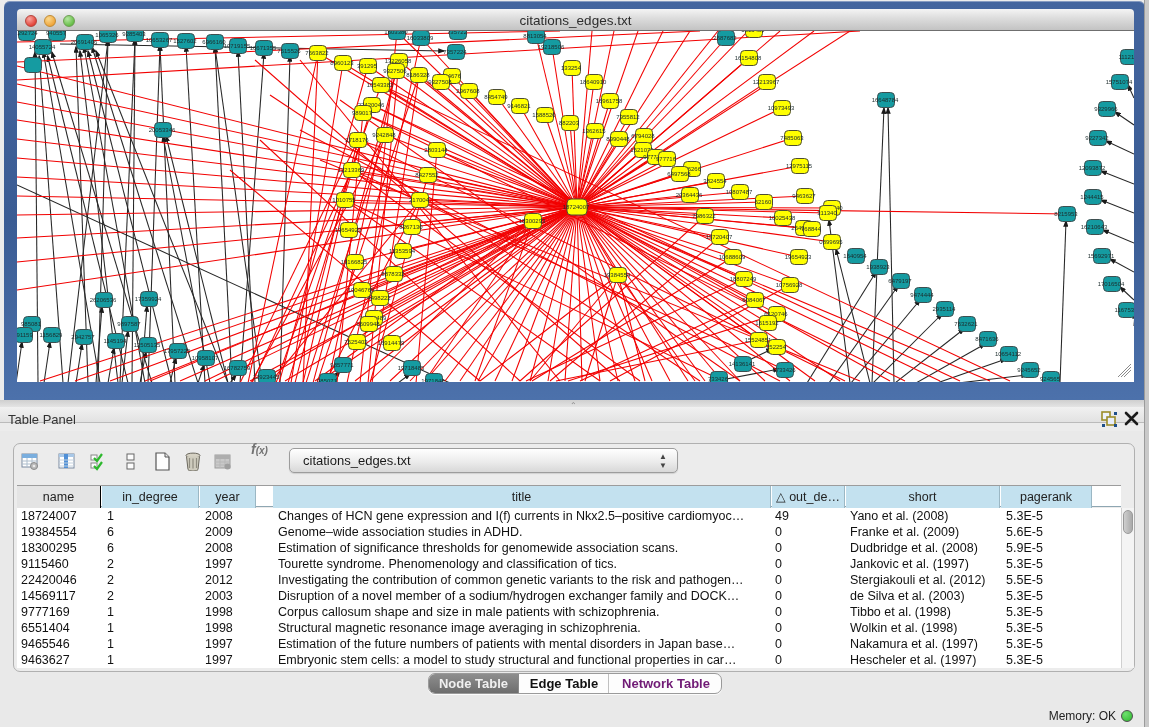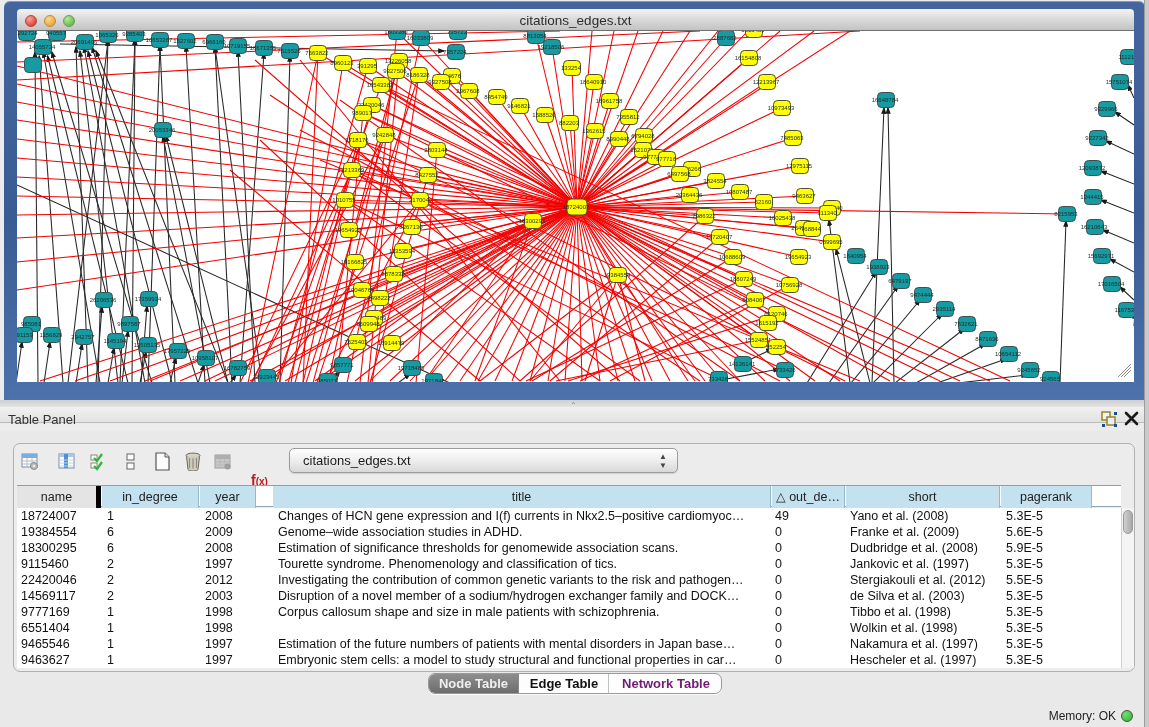--- a/index.html
+++ b/index.html
@@ -675,27 +675,27 @@
     <ellipse cx="9" cy="3.5" rx="7" ry="2.4" fill="#d6d2c4" stroke="#6b685e"></ellipse>
     <path d="M2.5,4.5 L4,17.5 a5,1.6 0 0 0 10,0 L15.5,4.5" fill="#cfccbe" stroke="#6b685e"></path>
     <path d="M5.5,6 v10 M9,6.5 v10 M12.5,6 v10" stroke="#8f8c80" stroke-width="1.2"></path>
   </svg>
 <svg class="icon" style="left:214px" width="19" height="19" viewBox="0 0 19 19">
     <rect x="1" y="3" width="15" height="13" fill="#c9c9c9" stroke="#9b9b9b"></rect>
     <rect x="1" y="3" width="15" height="4" fill="#aeaeae"></rect>
     <path d="M1,10 h15 M1,13 h15 M6,7 v9 M11,7 v9" stroke="#b7b7b7"></path>
     <circle cx="13.5" cy="14.5" r="3" fill="#9f9f9f"></circle>
   </svg>
-<div class="abs" style="left:251px;top:472px;font-size:14px;font-weight:bold;color:#b91c1c">f<span style="font-size:10px">(x)</span></div>
+<div class="abs" style="left:251px;top:441px;font-size:14px;font-style:italic;font-weight:bold;color:#737373">f<span style="font-size:10px">(x)</span></div>
 <div id="combo">
     <span class="t">citations_edges.txt</span>
     <div class="ar">▲<br>▼</div>
   </div>
 <div id="thead">
-  <div class="hc" style="left:0;width:84px;background:#e4e4e4;border-right:5px solid #000000">name</div>
+  <div class="hc" style="left:0;width:84px;background:#e4e4e4;border-right:1px solid #000000">name</div>
   <div class="hc" style="left:85px;width:97px">in_degree</div>
   <div class="hc" style="left:183px;width:56px">year</div>
   <div class="hc" style="left:256px;width:498px">title</div>
   <div class="hc" style="left:755px;width:73px">△ out_de…</div>
   <div class="hc" style="left:829px;width:154px">short</div>
   <div class="hc" style="left:984px;width:91px">pagerank</div>
 </div>
 <div id="tbodyarea"></div>
 <div class="row" style="top:508px">
     <span style="left:4px">18724007</span>
@@ -757,20 +757,21 @@
     <span style="left:188px">1998</span>
     <span style="left:261px;width:494px" class="ell">Corpus callosum shape and size in male patients with schizophrenia.</span>
     <span style="left:758px">0</span>
     <span style="left:833px">Tibbo et al. (1998)</span>
     <span style="left:989px">5.3E-5</span>
   </div>
 <div class="row" style="top:620px">
     <span style="left:4px">6551404</span>
     <span style="left:90px">1</span>
     <span style="left:188px">1998</span>
+    <span style="left:261px;width:494px" class="ell">Structural magnetic resonance image averaging in schizophrenia.</span>
     <span style="left:758px">0</span>
     <span style="left:833px">Wolkin et al. (1998)</span>
     <span style="left:989px">5.3E-5</span>
   </div>
 <div class="row" style="top:636px">
     <span style="left:4px">9465546</span>
     <span style="left:90px">1</span>
     <span style="left:188px">1997</span>
     <span style="left:261px;width:494px" class="ell">Estimation of the future numbers of patients with mental disorders in Japan base…</span>
     <span style="left:758px">0</span>

